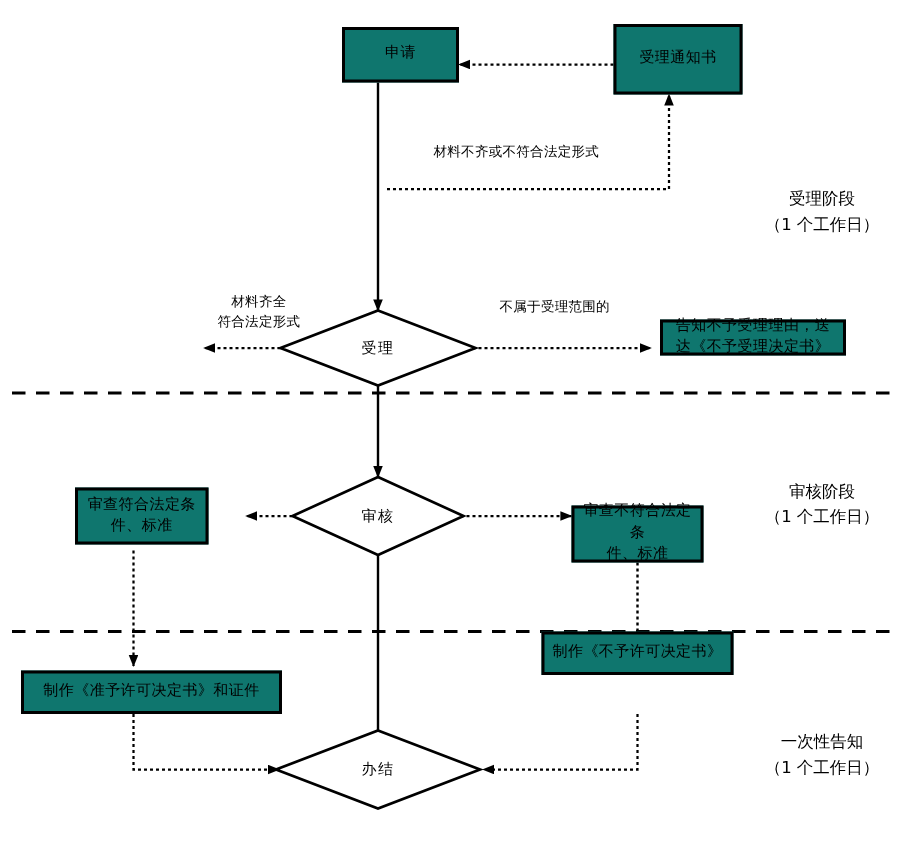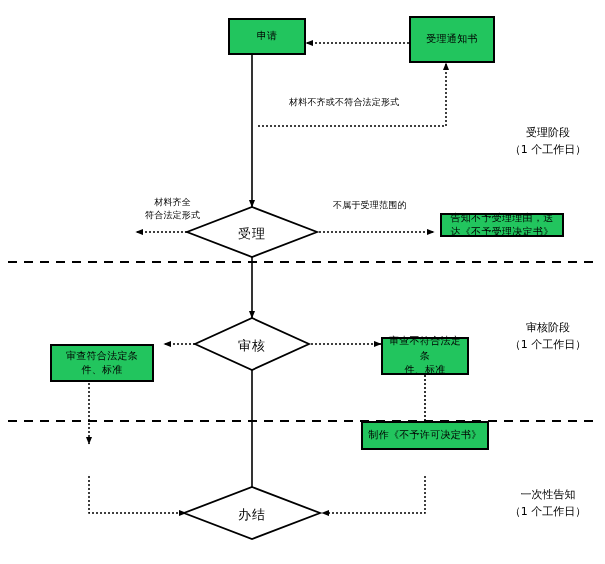--- a/index.html
+++ b/index.html
@@ -8,21 +8,21 @@
     background:#ffffff;
     font-family:"DejaVu Sans","Liberation Sans",sans-serif;
     overflow:hidden;
   }
   #canvas{position:relative;width:605px;height:564px;}
   svg#wires{position:absolute;left:0;top:0;width:605px;height:564px;}
 
   .box{
     position:absolute;
     border:2px solid #000;
-    background:#22c55e;
+    background:#0f766e;
     display:flex;align-items:center;justify-content:center;
     text-align:center;
     font-size:10px;
     line-height:1.45;
     color:#000;
     box-sizing:border-box;
     padding:2px 3px;
     letter-spacing:0.3px;
   }
   .edge-label{
@@ -38,21 +38,21 @@
     position:absolute;
     font-size:11px;
     color:#000;
     text-align:center;
     line-height:1.5;
     white-space:nowrap;
   }
   .stage .l2{display:block;}
   .diamond-label{
     position:absolute;
-    font-size:13px;
+    font-size:10px;
     color:#000;
     text-align:center;
     white-space:nowrap;
     letter-spacing:1px;
   }
 </style>
 </head>
 <body>
 
 <div id="canvas">
@@ -110,34 +110,37 @@
   </div>
 
 
   <div class="box" style="left:440px;top:213px;width:124px;height:24px;">
     <span>
       <span>告知不予受理理由，送</span><br>
       <span>达《不予受理决定书》</span>
     </span>
   </div>
 
-  <div class="box" style="left:50px;top:344px;width:104px;height:38px;">
+  <div class="box" style="left:50px;top:325px;width:89px;height:38px;">
     <span>
       <span>审查符合法定条</span><br>
       <span>件、标准</span>
     </span>
   </div>
 
   <div class="box" style="left:381px;top:325px;width:88px;height:38px;margin-top:12px;">
     <span>
       <span>审查不符合法定条</span><br>
       <span>件、标准</span>
     </span>
   </div>
 
+  <div class="box" style="left:14px;top:447px;width:174px;height:29px;">
+    <span>制作《准予许可决定书》和证件</span>
+  </div>
 
   <div class="box" style="left:361px;top:421px;width:128px;height:29px;">
     <span>制作《不予许可决定书》</span>
   </div>
 
   <div class="diamond-label" style="left:227px;top:225px;width:50px;">
     <span>受理</span>
   </div>
   <div class="diamond-label" style="left:227px;top:337px;width:50px;">
     <span>审核</span>

